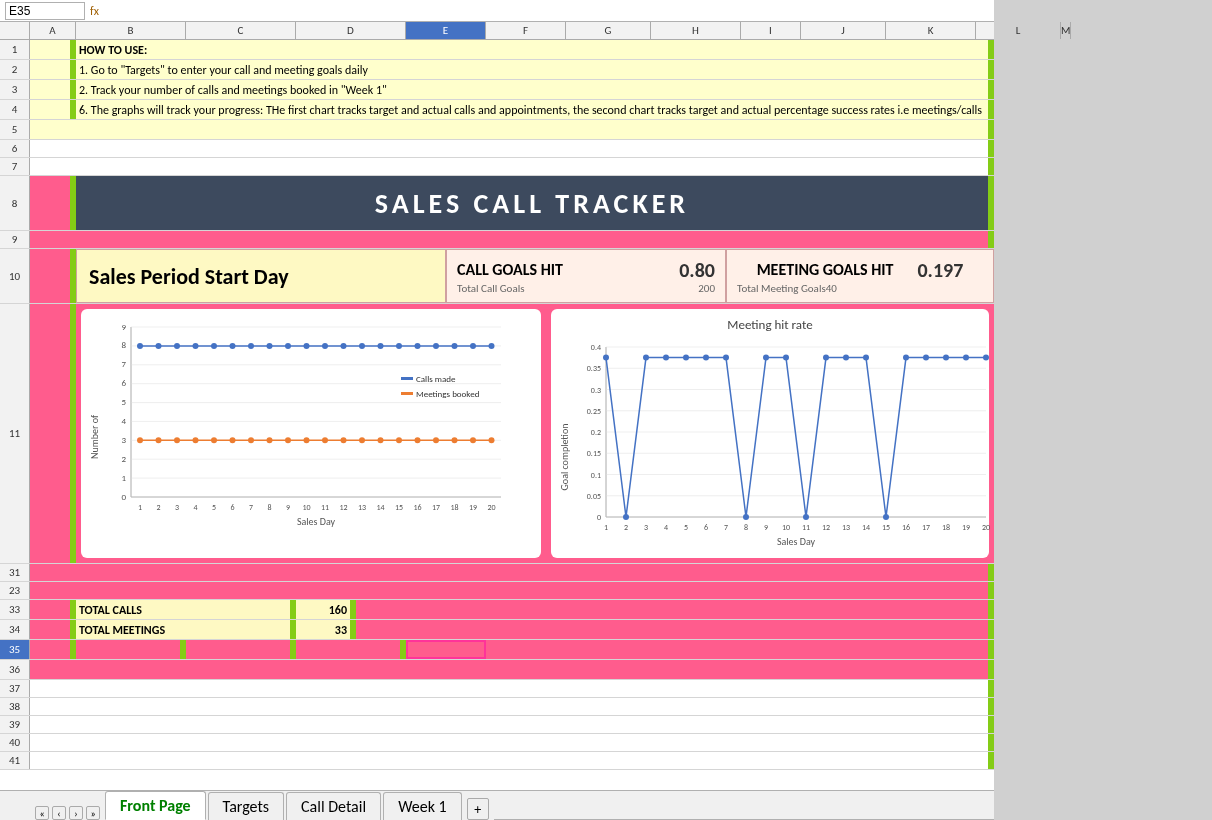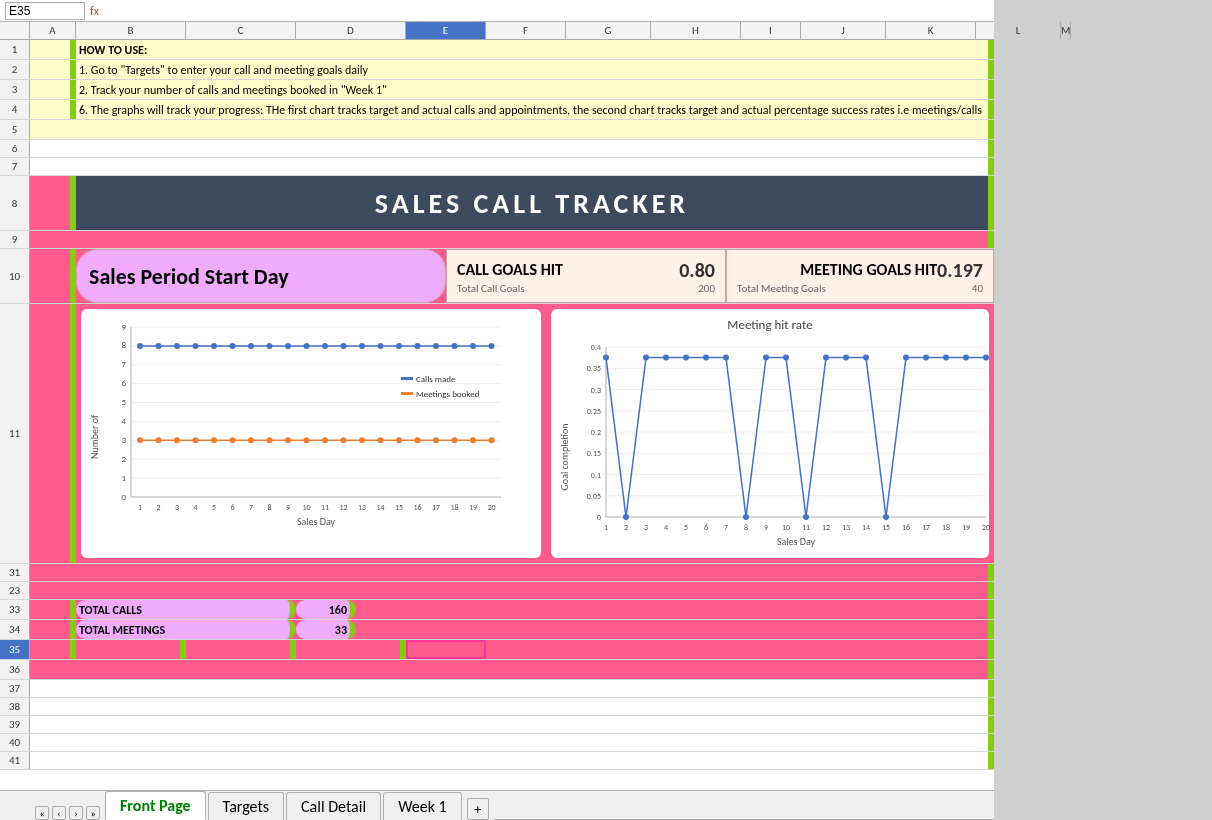--- a/index.html
+++ b/index.html
@@ -155,21 +155,21 @@
 
     
     .rh18 { height: 18px; }
     .rh20 { height: 20px; }
     .rh55 { height: 55px; }
 
     
     .bg-yellow { background: #ffffcc; }
     .bg-pink-main { background: #ff5c8d; }
     .bg-header { background: #3d4a5e; text-align: right; }
-    .bg-peach { background: #f0abfc; border-radius: 21px; }
+    .bg-peach { background: #fef9c3; }
     .bg-light-peach { background: #fff0e8; }
     .w46 { width: 46px; }
     .w80 { width: 80px; }
     .w110 { width: 110px; }
     .w90 { width: 90px; }
     .w60 { width: 60px; }
     .w85 { width: 85px; }
 
     
     .span-all {
@@ -321,25 +321,25 @@
           <span style="font-size:16px;font-weight:bold;">CALL GOALS HIT</span>
           <span style="font-size:20px;font-weight:bold;color:#333;">0.80</span>
         </div>
         <div style="display:flex;width:100%;justify-content:space-between;font-size:11px;color:#666;">
           <span>Total Call Goals</span>
           <span>200</span>
         </div>
       </div>
 
       <div class="gc bg-light-peach span-all" style="flex-direction:column;align-items:flex-start;justify-content:center;border:1px solid #d0a0a0;padding:2px 10px;">
-        <div style="display:flex;width:100%;justify-content:flex-end;align-items:center;">
+        <div style="display:flex;width:100%;justify-content:center;align-items:center;gap:24px;">
           <span style="font-size:16px;font-weight:bold;">MEETING GOALS HIT</span>
           <span style="font-size:20px;font-weight:bold;color:#333;">0.197</span>
         </div>
-        <div style="display:flex;width:100%;justify-content:space-between;font-size:11px;color:#666;">
+        <div style="display:flex;width:100%;font-size:11px;color:#666;">
           <span>Total Meeting Goals</span>
           <span>40</span>
         </div>
       </div>
     </div>
 
     <div class="gr bg-pink-main" style="height:260px;align-items:stretch;">
       <div class="rn" style="flex-direction:column;align-items:flex-start;">
         <div style="height:18px;display:flex;align-items:center;justify-content:center;width:100%;font-size:11px;">11</div>
       </div>

